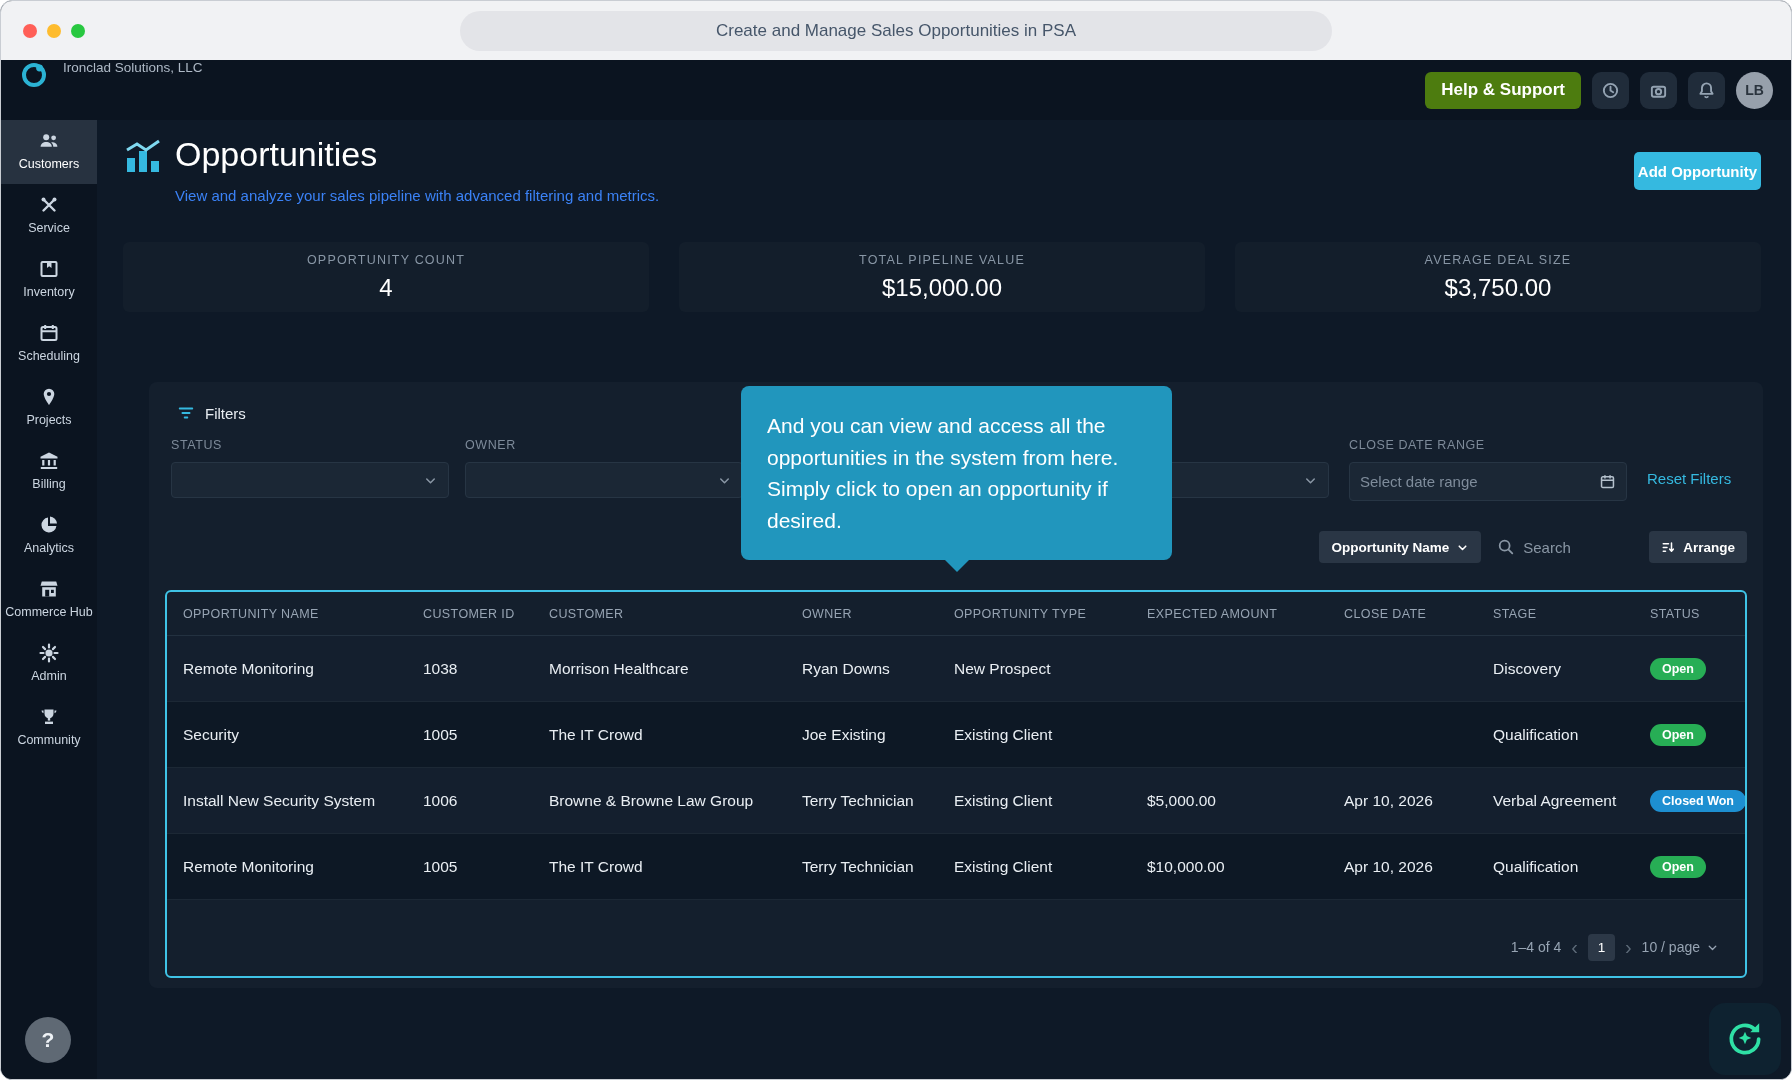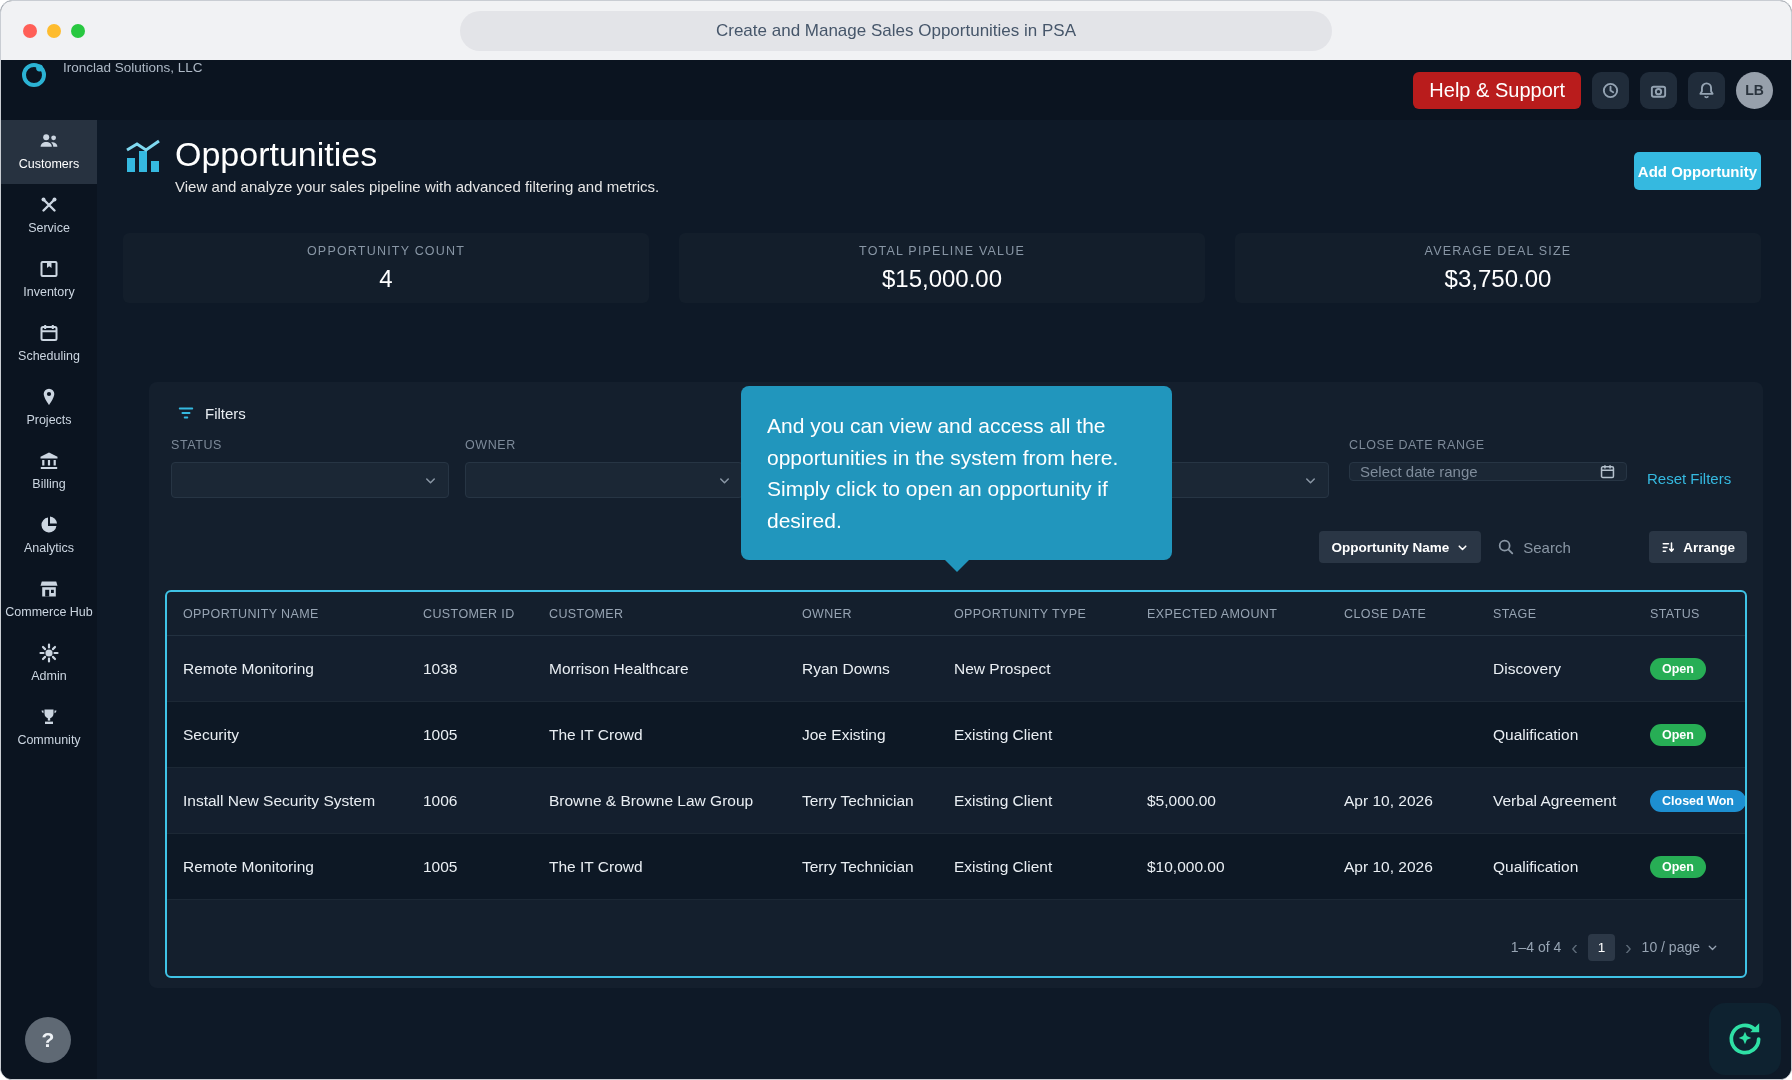--- a/index.html
+++ b/index.html
@@ -13,42 +13,42 @@
   .tl.red{background:#ff5f57}.tl.yellow{background:#febc2e}.tl.green{background:#28c840}
   .title-pill{position:absolute;left:50%;top:50%;transform:translate(-50%,-50%);width:872px;height:40px;
     background:#e3e4e8;border-radius:20px;display:flex;align-items:center;justify-content:center;
     font-size:17px;color:#46566a}
 
   
   .app-header{height:60px;background:#0b1420;display:flex;padding:0 18px;gap:14px}
   .logo{width:30px;height:30px;display:flex;align-items:center;justify-content:center}
   .company{font-size:13.5px;color:#aeb9c6}
   .header-right{margin-left:auto;display:flex;align-items:center;gap:11px}
-  .help-btn{height:37px;padding:0 16px;background:#b91c1c;border:none;border-radius:6px;color:#fff;
-    font-weight:normal;font-size:20px;display:flex;align-items:center;cursor:pointer;font-family:inherit}
+  .help-btn{height:37px;padding:0 16px;background:#4d7c0f;border:none;border-radius:6px;color:#fff;
+    font-weight:bold;font-size:17px;display:flex;align-items:center;cursor:pointer;font-family:inherit}
   .icon-btn{width:37px;height:37px;border-radius:9px;background:#202c3a;color:#94a3b2;border:none;
     display:flex;align-items:center;justify-content:center;cursor:pointer}
   .avatar{width:37px;height:37px;border-radius:50%;background:#97a0ab;color:#2a333d;font-weight:bold;
     font-size:14px;display:flex;align-items:center;justify-content:center;cursor:pointer}
 
   
   .app-body{display:flex;height:960px}
   .sidebar{width:96px;background:#0b1420;display:flex;flex-direction:column;flex-shrink:0}
   .side-item{display:flex;flex-direction:column;align-items:center;justify-content:center;gap:6px;
     padding:11px 3px;color:#ccd6e1;font-size:12.5px;text-align:center;min-height:64px;cursor:pointer;line-height:1.25}
   .side-item.active{background:#273240;color:#fff}
   .side-item svg{width:20px;height:20px;fill:#ccd6e1;flex-shrink:0}
 
   .main{flex:1;background:#0e1927;position:relative;overflow:hidden}
 
   
   .page-header{display:flex;align-items:flex-start;padding:16px 30px 0 26px}
   .title-group{display:flex;gap:12px;align-items:flex-start}
   .page-title{font-size:34px;font-weight:500;color:#fff;line-height:1.1}
-  .subtitle{font-size:15px;color:#e5e5e5;margin-top:5px}
+  .subtitle{font-size:15px;color:#3b82f6;margin-top:14px}
   .add-btn{margin-left:auto;margin-top:16px;background:#35b9e0;color:#fff;font-weight:bold;font-size:15px;
     height:38px;padding:0 4px;border-radius:5px;border:none;cursor:pointer;font-family:inherit}
 
   
   .metrics{display:flex;gap:30px;padding:38px 30px 0 26px}
   .metric-card{flex:1;background:#131e2b;border-radius:6px;height:70px;display:flex;flex-direction:column;
     align-items:center;justify-content:center;gap:7px}
   .metric-label{font-size:12.5px;letter-spacing:1.2px;color:#8896a5}
   .metric-value{font-size:24px;color:#ffffff}
 
@@ -58,21 +58,21 @@
   .filters-head{position:absolute;left:28px;top:22px;display:flex;gap:10px;align-items:center;
     font-size:15px;color:#e8edf2}
   .field{position:absolute;top:56px}
   .field-label{font-size:12.5px;color:#7d8a99;letter-spacing:.6px;height:16px;margin-bottom:8px}
   .select{height:36px;background:#1b2735;border:1px solid #273544;border-radius:4px;display:flex;
     align-items:center;justify-content:flex-end;padding:0 10px;color:#8a97a5;cursor:pointer}
   .f-status{left:22px;width:278px}
   .f-owner{left:316px;width:278px}
   .f-type{left:890px;width:290px}
   .f-date{left:1200px;width:278px}
-  .date-box{height:19px;background:#1b2735;border:1px solid #273544;border-radius:4px;display:flex;
+  .date-box{height:39px;background:#1b2735;border:1px solid #273544;border-radius:4px;display:flex;
     align-items:center;padding:0 10px;gap:20px}
   .date-box input{flex:1;background:transparent;border:none;outline:none;color:#c6d1dc;font-size:15px;
     font-family:inherit;min-width:0}
   .date-box input::placeholder{color:#7f8c9b}
   .reset-link{position:absolute;left:1498px;top:88px;color:#35b9e0;font-size:15px;cursor:pointer;text-decoration:none}
 
   
   .tooltip{position:absolute;left:592px;top:4px;width:431px;background:#2196bd;border-radius:8px;
     padding:24px 26px;font-size:21px;line-height:1.5;color:#fff;z-index:20}
   .tooltip::after{content:"";position:absolute;left:50%;bottom:-12px;transform:translateX(-50%);

